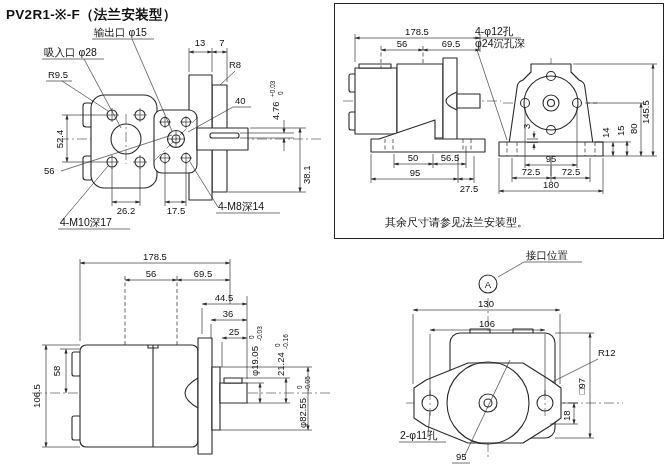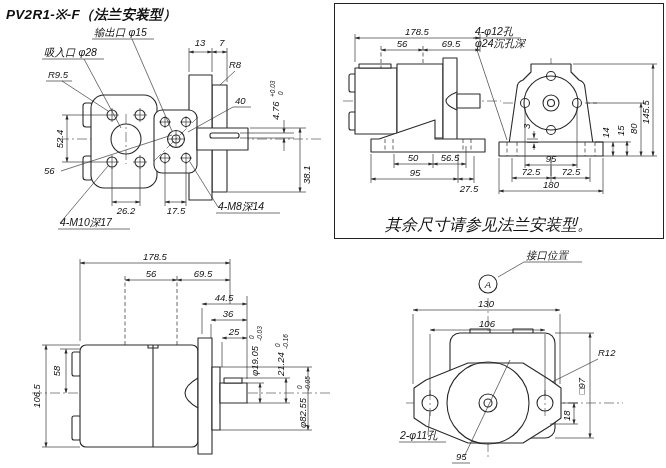--- a/index.html
+++ b/index.html
@@ -1,22 +1,22 @@
 <!DOCTYPE html>
 <html><head>
 <meta charset="utf-8">
 <style>
   html,body{margin:0;padding:0;background:#fff;}
   #canvas{position:relative;width:666px;height:468px;background:#fff;overflow:hidden;
-          font-family:"Liberation Sans",sans-serif;color:#111;font-style:italic;}
+          font-family:"Liberation Sans",sans-serif;color:#111;}
   .title{position:absolute;font-size:13.5px;font-weight:bold;letter-spacing:.3px;white-space:nowrap;}
   #title-f{left:6px;top:5px;}
   #frame-l{position:absolute;left:334px;top:3px;width:328px;height:234px;border:1.5px solid #222;background:#fff;}
   #title-l{left:12px;top:4px;}
-  #note-l{position:absolute;left:50px;top:211px;font-size:16px;white-space:nowrap;}
+  #note-l{position:absolute;left:50px;top:211px;font-size:11px;white-space:nowrap;}
   svg{position:absolute;overflow:visible;}
   #svg-flange{left:4px;top:22px;}
   #svg-base{left:0;top:22px;}
   #svg-side{left:2px;top:246px;}
   #svg-front{left:398px;top:246px;}
   .ol{stroke:#2a2a2a;stroke-width:1.1;fill:none;stroke-linejoin:round;}
   .olf{stroke:#2a2a2a;stroke-width:1.1;fill:#fff;stroke-linejoin:round;}
   .dl{stroke:#2a2a2a;stroke-width:.65;fill:none;}
   .cl{stroke:#2a2a2a;stroke-width:.55;fill:none;stroke-dasharray:10 3 2 3;}
   .hl{stroke:#2a2a2a;stroke-width:.7;fill:none;stroke-dasharray:4 2.5;}

